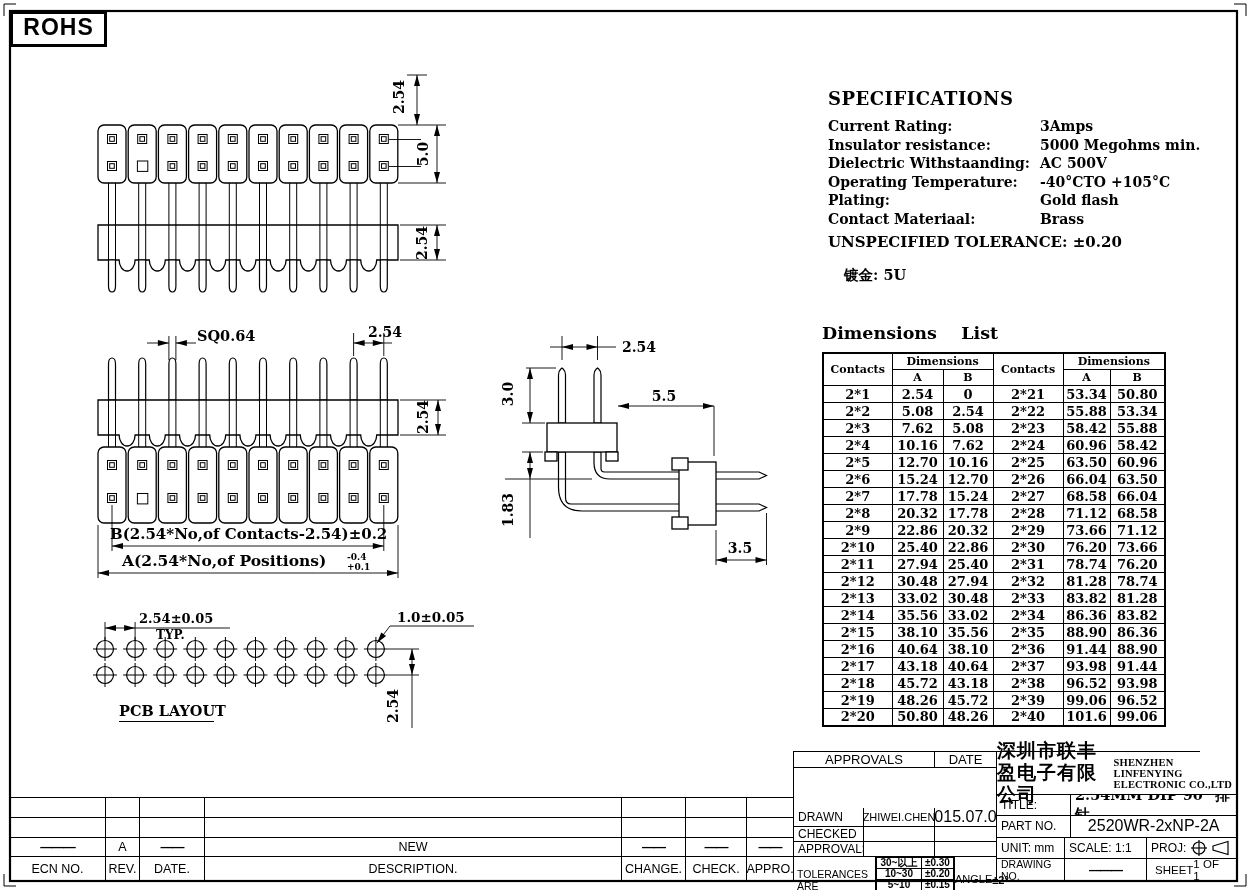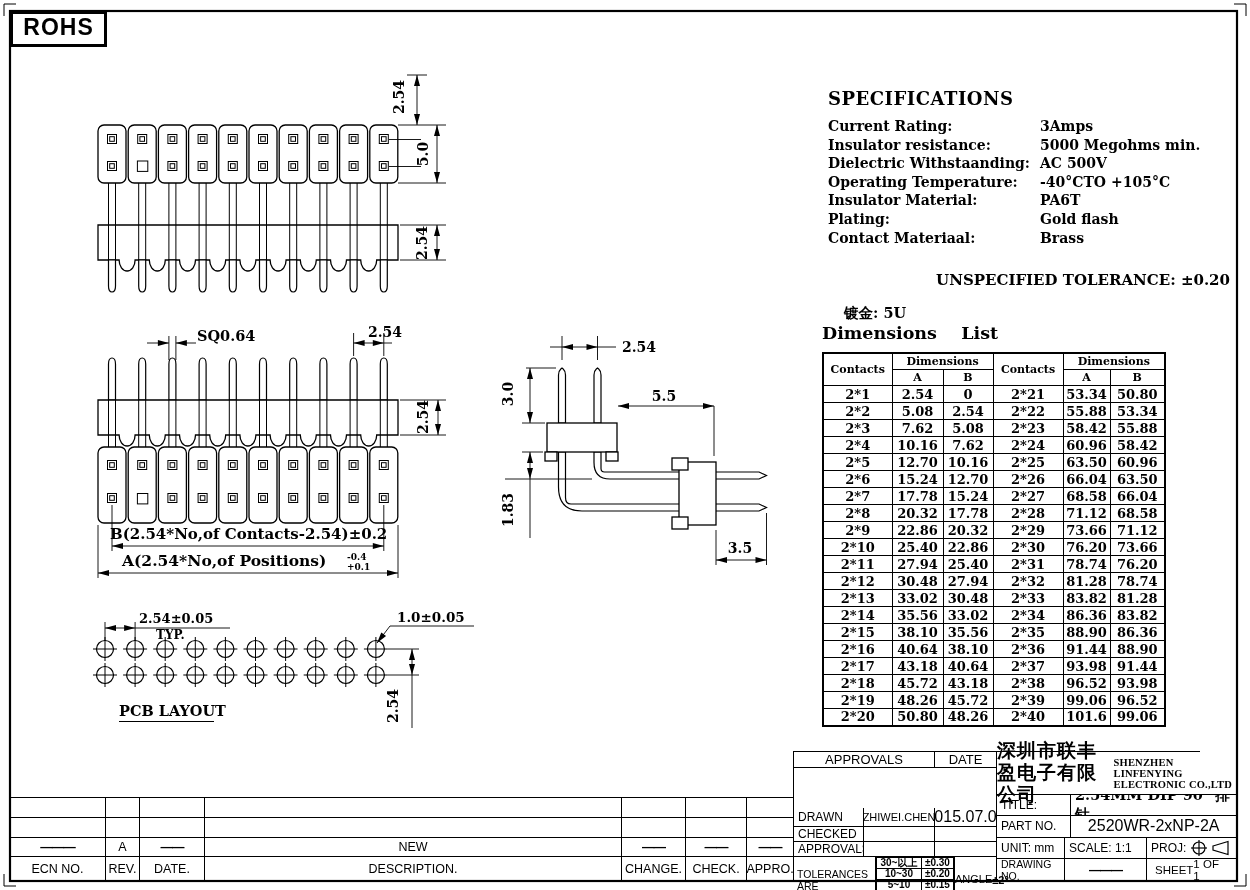--- a/index.html
+++ b/index.html
@@ -14,21 +14,21 @@
         display:flex;justify-content:center;
         font-size:23px;font-weight:bold;letter-spacing:1px;background:#fff;}
 
   
   .specs{position:absolute;left:828px;top:88px;width:402px;
          font-family:"DejaVu Serif","Liberation Serif",serif;font-weight:bold;}
   .specs-title{font-size:18px;margin-bottom:8px;letter-spacing:0.5px;}
   .spec-row{display:flex;font-size:14px;line-height:18.6px;}
   .spec-label{width:212px;flex:none;}
   .spec-value{flex:1;}
-  .spec-tol{margin-top:24px;font-size:15px;text-align:right;}
+  .spec-tol{margin-top:4px;font-size:15px;}
   .spec-plating{margin-top:15px;padding-left:16px;font-size:14.5px;}
 
   
   .dims-wrap{position:absolute;left:822px;top:323px;width:346px;}
   .dims-title{font-family:"DejaVu Serif",serif;font-weight:bold;font-size:17.5px;
               white-space:pre;margin-bottom:9px;}
   table.dims{border-collapse:collapse;table-layout:fixed;width:343px;
              font-family:"DejaVu Serif",serif;font-weight:bold;}
   table.dims th,table.dims td{border:1px solid #000;padding:0;text-align:center;
              font-size:13px;height:17px;line-height:15px;overflow:hidden;}
@@ -375,24 +375,20 @@
     </div>
     <div class="spec-row">
       <span class="spec-label">Dielectric Withstaanding:</span>
       <span class="spec-value">AC 500V</span>
     </div>
     <div class="spec-row">
       <span class="spec-label">Operating Temperature:</span>
       <span class="spec-value">-40°CTO +105°C</span>
     </div>
     <div class="spec-row">
-      <span class="spec-label">Insulator Material:</span>
-      <span class="spec-value">PA6T</span>
-    </div>
-    <div class="spec-row">
       <span class="spec-label">Plating:</span>
       <span class="spec-value">Gold flash</span>
     </div>
     <div class="spec-row">
       <span class="spec-label">Contact Materiaal:</span>
       <span class="spec-value">Brass</span>
     </div>
     <div class="spec-tol">UNSPECIFIED TOLERANCE: ±0.20</div>
     <div class="spec-plating">镀金: 5U</div>
   </div>

